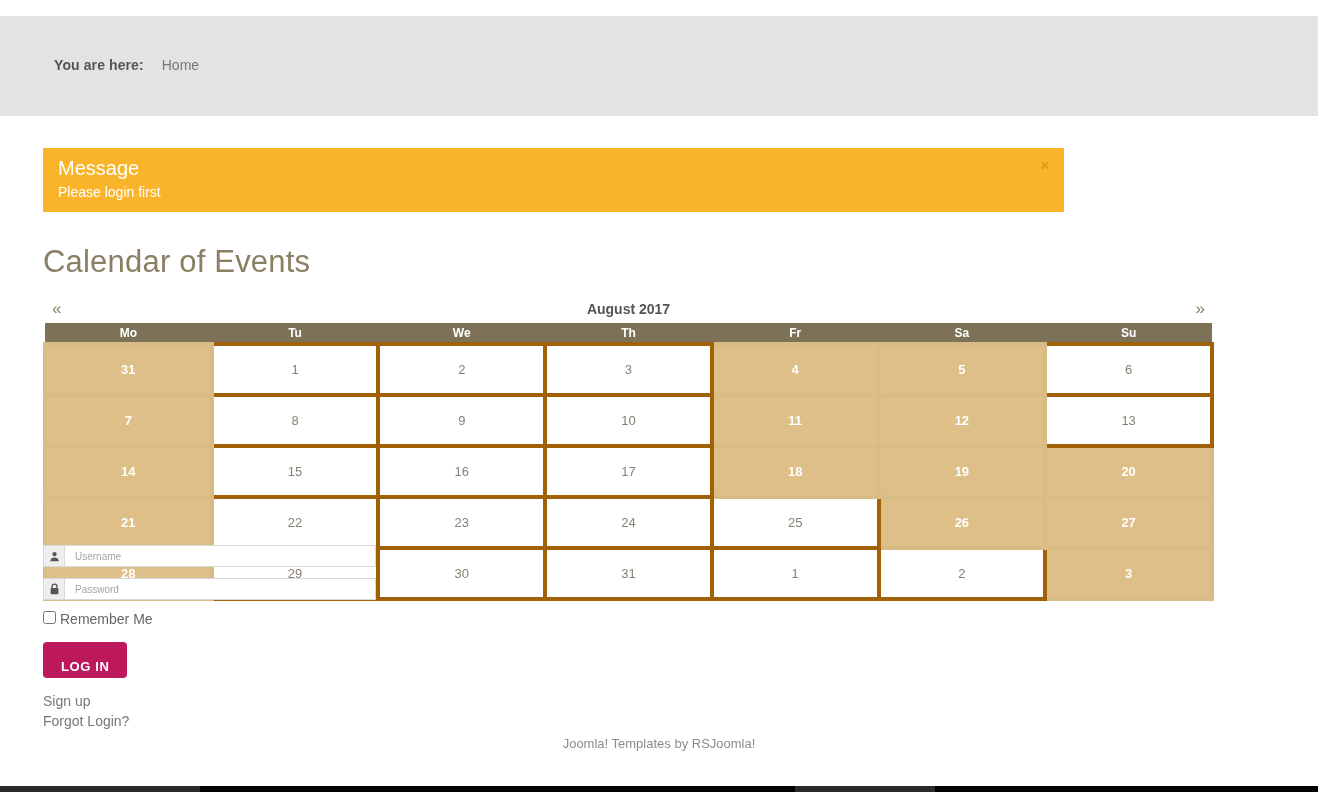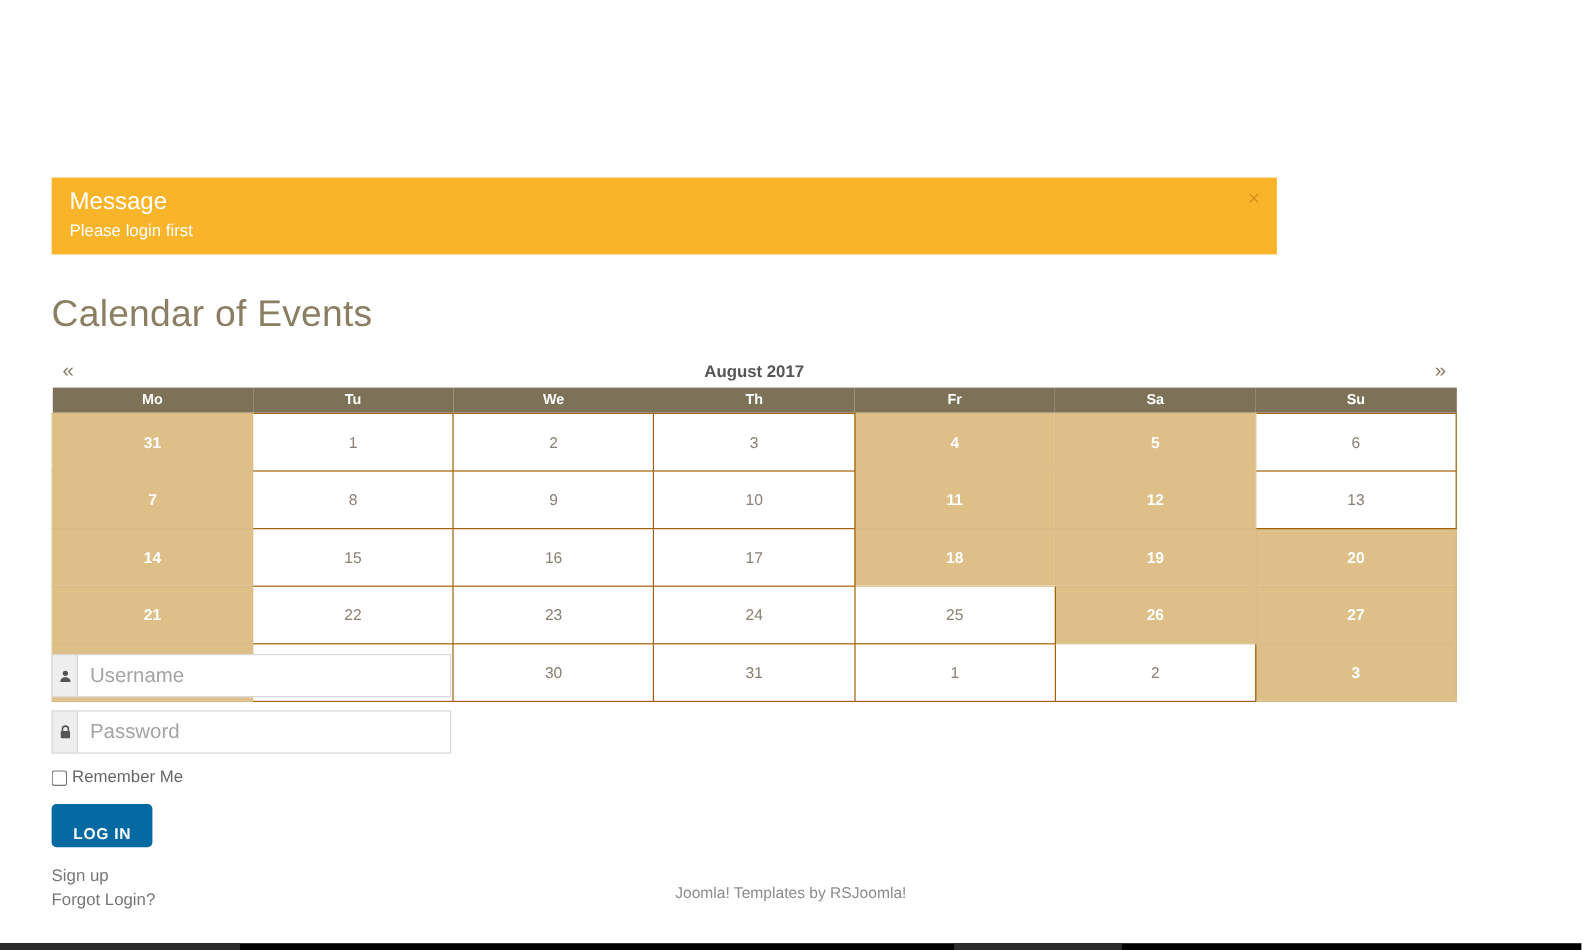--- a/index.html
+++ b/index.html
@@ -139,21 +139,21 @@
     text-align: center;
     border: none;
     padding: 0;
   }
   table.calendar td {
     height: 28px;
     text-align: center;
     vertical-align: middle;
     color: #888073;
     background: #ffffff;
-    border: 1px solid #a16207;
+    border: 4px solid #a16207;
     font-size: 13px;
     font-weight: normal;
     padding: 16px;
   }
   table.calendar td.hl {
     background: #ddbf87;
     color: #ffffff;
     font-weight: bold;
     border-color: #d8bb85;
   }
@@ -176,52 +176,52 @@
     background: #eeeeee;
     border: 1px solid #d8d8d8;
     border-right: none;
     display: flex;
     align-items: center;
     justify-content: center;
   }
   .input-addon svg { display: block; }
   .form-field {
     flex: 1;
-    height: 36px;
+    height: 22px;
     border: 1px solid #d8d8d8;
     background: #ffffff;
     padding: 0 10px;
-    font-size: 17px;
+    font-size: 10px;
     color: #555555;
     font-family: "Liberation Sans", sans-serif;
     outline: none;
   }
   .form-field::placeholder { color: #a4a4a4; }
 
   .remember-row {
     display: flex;
-    align-items: flex-end;
+    align-items: flex-start;
     margin-top: 6px;
     margin-bottom: 0;
   }
   .remember-row input[type=checkbox] {
     width: 13px; height: 13px;
     margin: 0 4px 0 0;
     cursor: pointer;
   }
   .remember-label {
     font-size: 14px;
     color: #666666;
     cursor: pointer;
   }
 
   .btn-login {
     margin-top: 15px;
     display: inline-block;
-    background: #0369a1;
+    background: #be185d;
     color: #ffffff;
     border: none;
     border-radius: 4px;
     padding: 17px 18px;
     height: 36px;
     font-size: 13px;
     font-weight: bold;
     letter-spacing: .6px;
     cursor: pointer;
     font-family: "Liberation Sans", sans-serif;
@@ -262,20 +262,26 @@
     background: #2b2b2b;
   }
   .bb1 { left: 0;    width: 200px; }
   .bb2 { left: 795px; width: 140px; }
 </style>
 </head>
 <body>
 
 <div id="page">
 
+  <div class="breadcrumb-bar">
+    <div class="breadcrumb-inner">
+      <span class="bc-label">You are here:</span>
+      <a class="bc-item" href="#">Home</a>
+    </div>
+  </div>
 
   <div class="alert">
     <div class="alert-title">Message</div>
     <div class="alert-text">Please login first</div>
     <button class="alert-close">×</button>
   </div>
 
   <h1 class="heading" id="heading-calendar">Calendar of Events</h1>
 
   <div class="cal-wrap">

